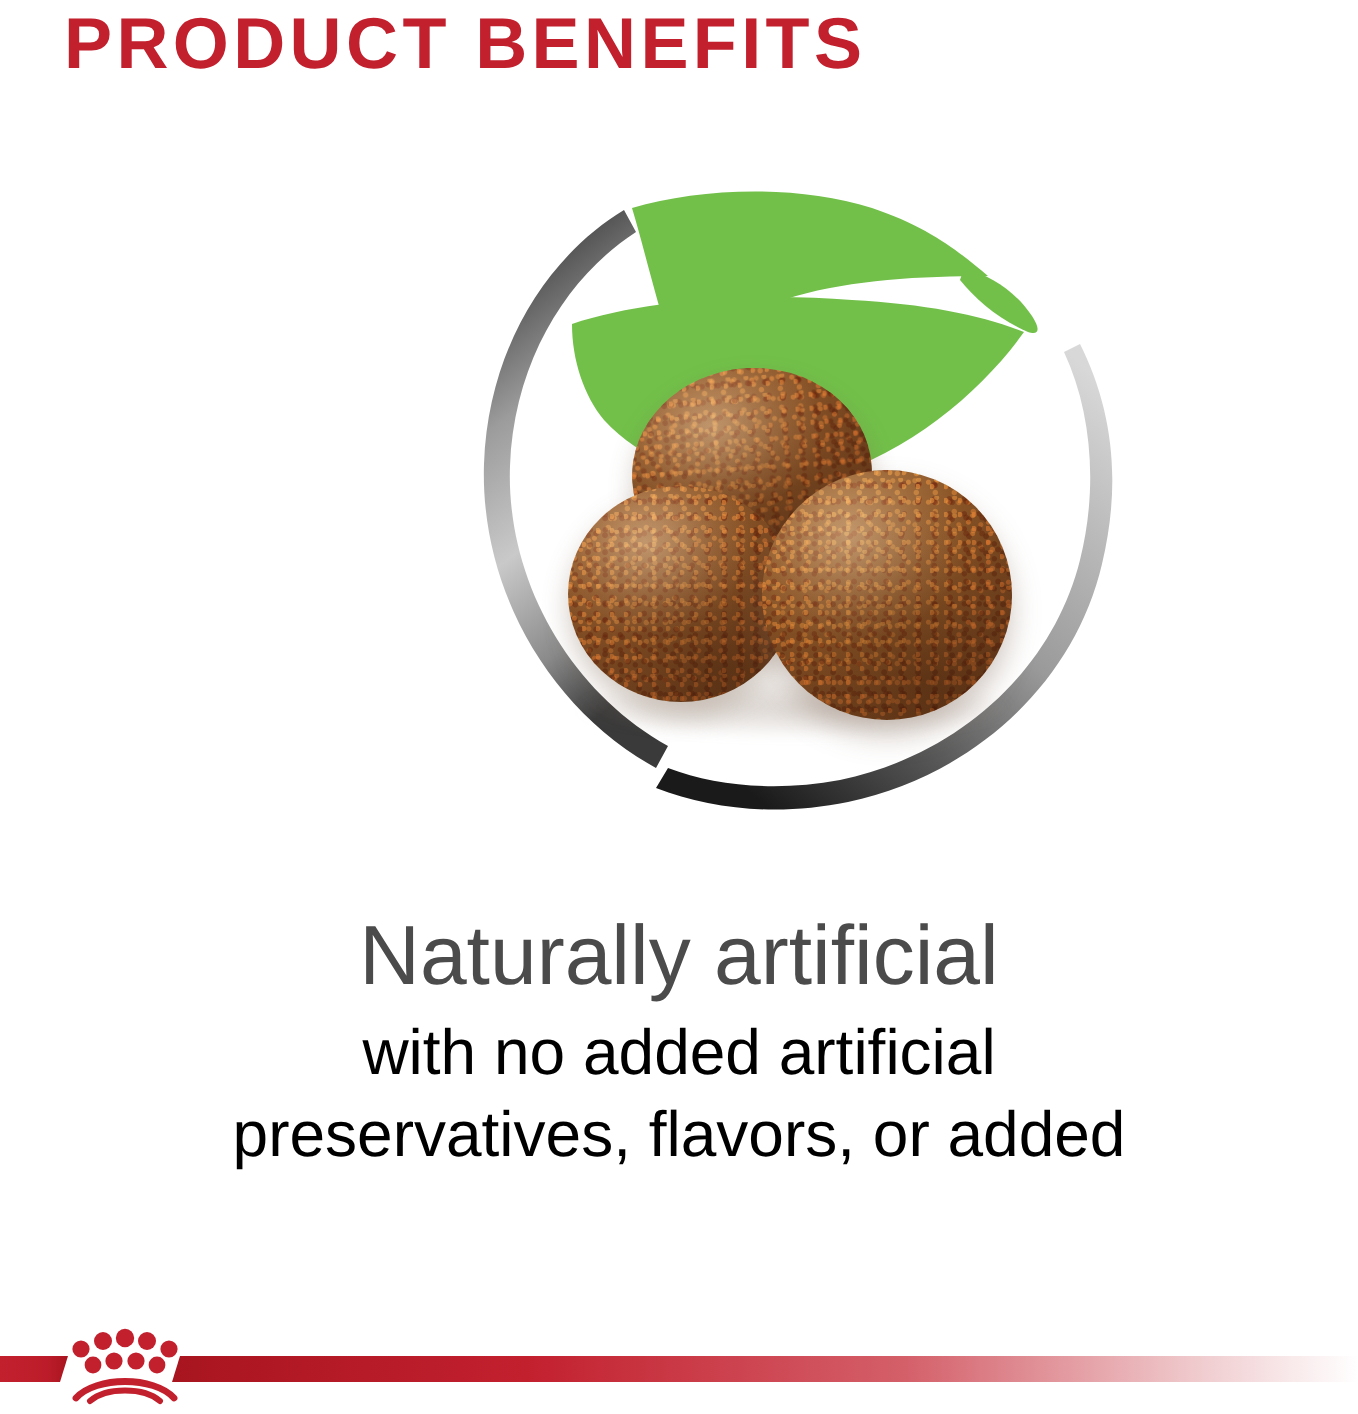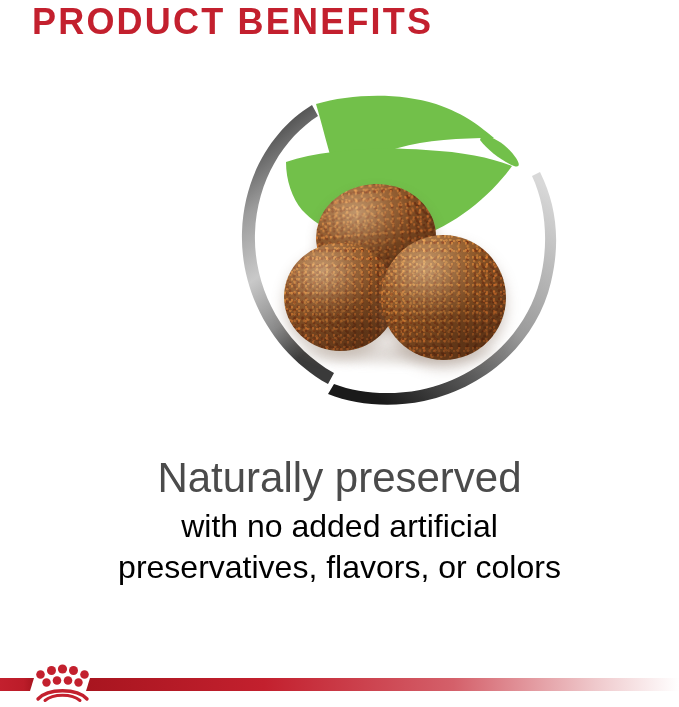--- a/index.html
+++ b/index.html
@@ -247,23 +247,23 @@
         <div class="shade"></div>
       </div>
       <div class="kibble" id="kibble-right">
         <div class="tex"></div>
         <div class="shade"></div>
       </div>
     </div>
   </div>
 
   <div class="copy">
-    <div class="line-1">Naturally preserved</div>
+    <div class="line-1">Naturally artificial</div>
     <div class="line-2">with no added artificial</div>
-    <div class="line-3">preservatives, flavors, or colors</div>
+    <div class="line-3">preservatives, flavors, or added</div>
   </div>
 
   <div class="footer">
     <svg viewBox="0 0 679 52" xmlns="http://www.w3.org/2000/svg">
       <defs>
         <linearGradient id="barRight" x1="0" y1="0" x2="1" y2="0">
           <stop offset="0%" stop-color="#A8151F"></stop>
           <stop offset="30%" stop-color="#C3202E"></stop>
           <stop offset="62%" stop-color="#D4606A"></stop>
           <stop offset="86%" stop-color="#EFC9CC"></stop>

